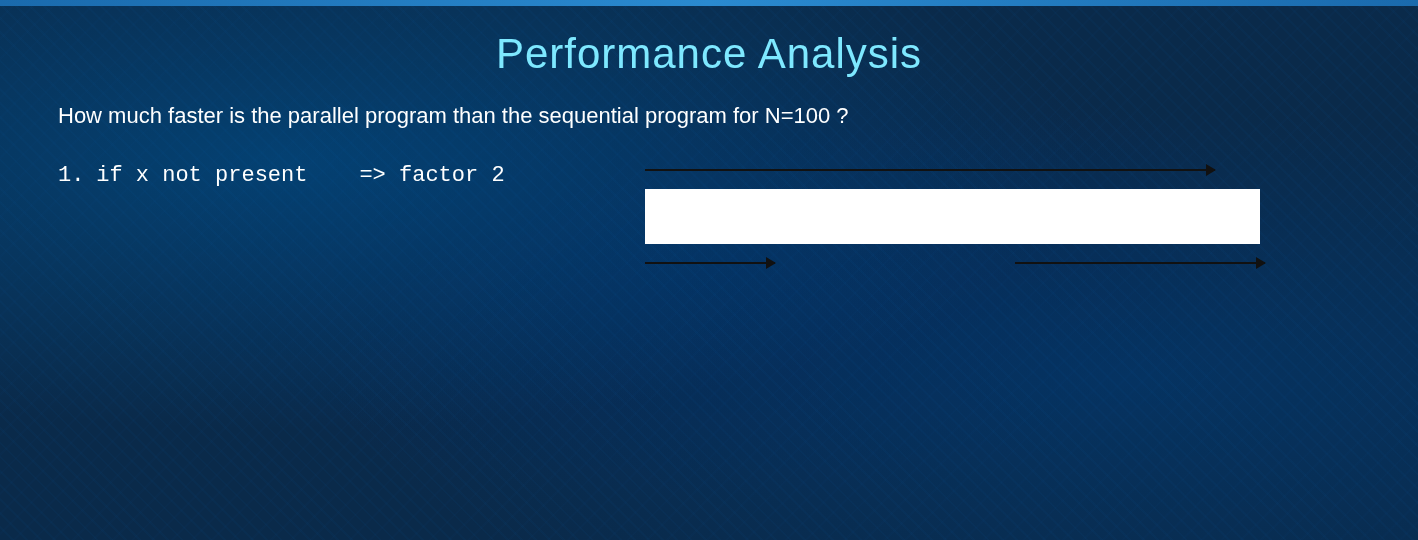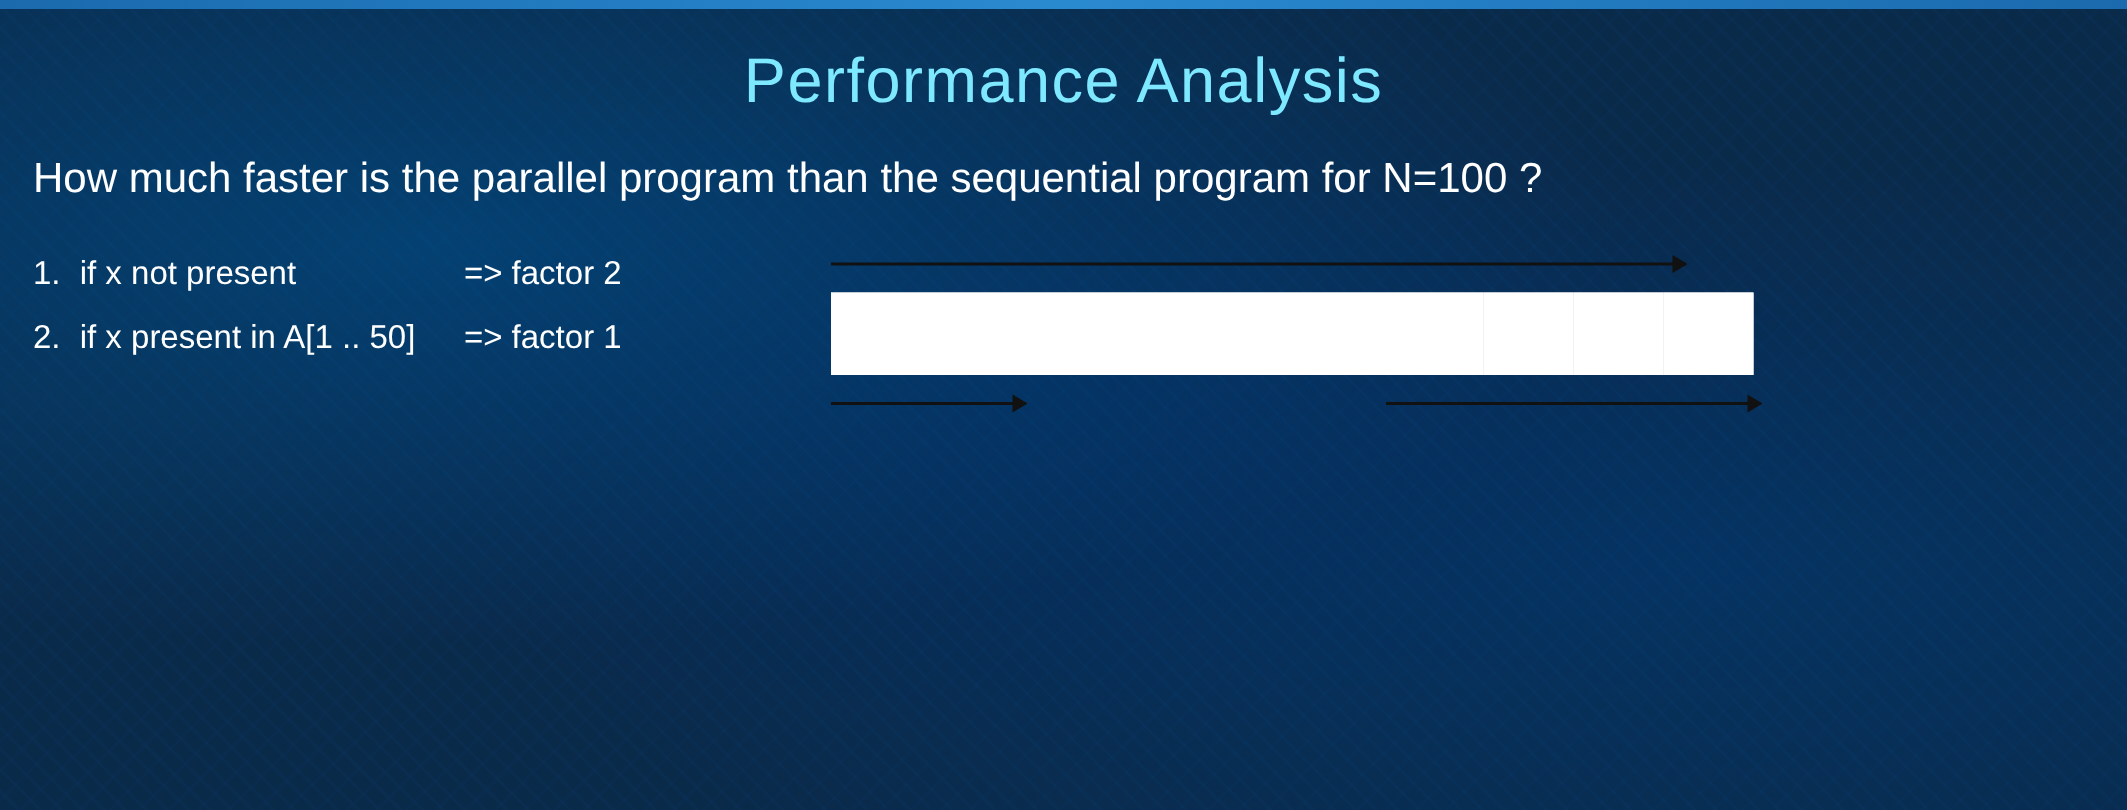--- a/index.html
+++ b/index.html
@@ -52,45 +52,46 @@
       top: 0;
       left: 0;
       right: 0;
       height: 6px;
       background: linear-gradient(90deg, #1a6aad, #2a8ad0, #1a6aad);
     }
 
     .content {
       position: relative;
       z-index: 10;
-      padding: 20px 22px;
+      padding: 20px 58px;
       color: white;
     }
 
     .title {
       text-align: center;
       font-size: 42px;
       font-weight: 400;
       color: #7ee8ff;
       margin-bottom: 25px;
       padding-top: 10px;
       letter-spacing: 1px;
     }
 
     .subtitle {
-      font-size: 28px;
+      font-size: 22px;
       color: #ffffff;
       margin-bottom: 30px;
       font-weight: 300;
     }
 
     .main-body {
       display: flex;
       align-items: flex-start;
       gap: 120px;
+      font-family: Liberation Mono, monospace;
     }
 
     .list-section {
       flex: 0 0 auto;
     }
 
     .list-item {
       font-size: 22px;
       color: #ffffff;
       margin-bottom: 10px;
@@ -212,25 +213,20 @@
   <div class="main-body">
 
     <div class="list-section">
 
       <div class="list-item">
         <span class="number">1.</span>
         <span class="condition">if x not present</span>
         <span class="result">=&gt; factor 2</span>
       </div>
 
-      <div class="list-item">
-        <span class="number">2.</span>
-        <span class="condition">if x present in A[1 .. 50] &nbsp;</span>
-        <span class="result">=&gt; factor 1</span>
-      </div>
 
 
 
     </div>
 
     <div class="diagram-section">
 
       <div class="arrow-top">
         <div class="arrow-line" style="width: 570px;"></div>
       </div>

